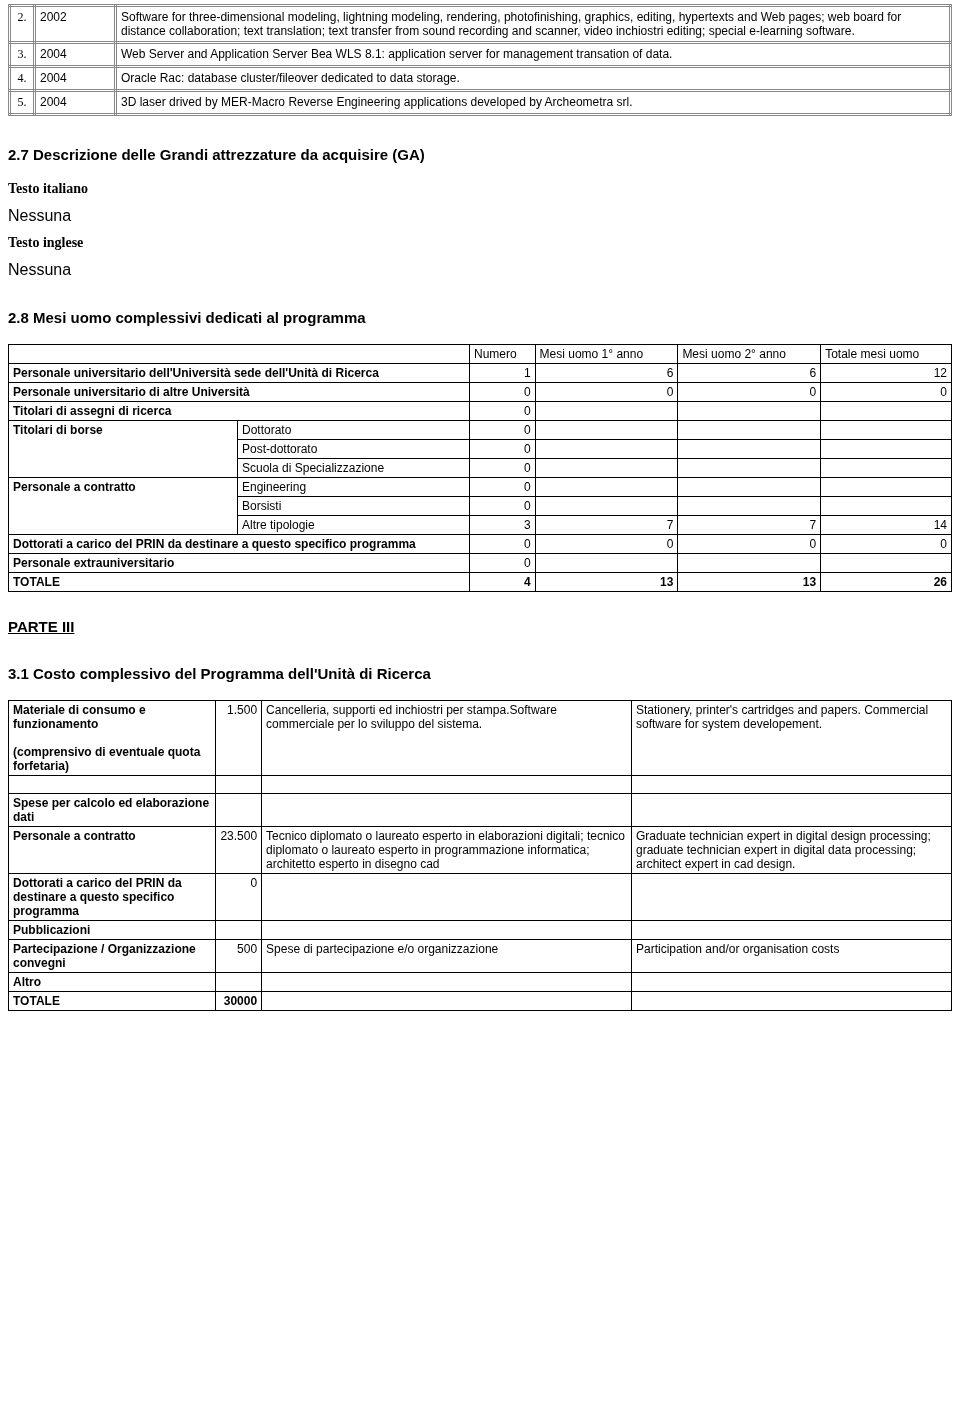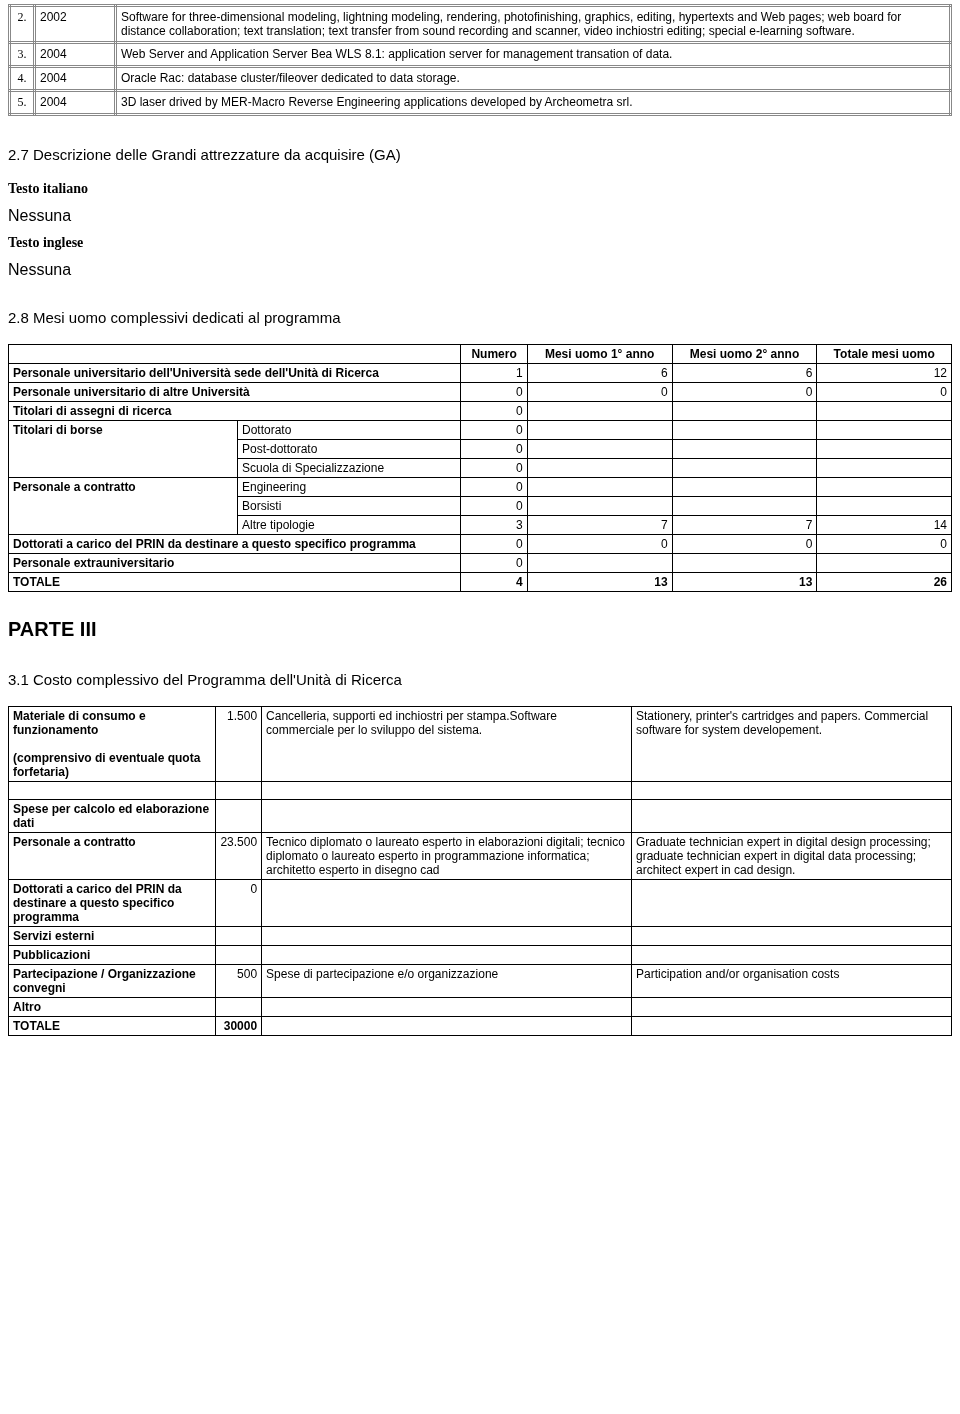--- a/index.html
+++ b/index.html
@@ -33,27 +33,28 @@
   .bordered-outer td.year{
     border:3px double #888;
     width:70px;
   }
   .bordered-outer td.desc{
     border:3px double #888;
   }
 
   h2.sec{
     font-size:15px;
-    font-weight:normal;
+    font-weight:bold;
     margin:30px 0 18px 0;
   }
   h2.parte{
-    font-size:20px;
+    font-size:15px;
     font-weight:bold;
     margin:26px 0 8px 0;
+    text-decoration:underline;
   }
   .sub-serif{
     font-family:"Times New Roman",serif;
     font-size:14px;
     font-weight:bold;
     margin:8px 0 10px 0;
   }
   .plaintext{
     font-size:16px;
     margin:4px 0 10px 0;
@@ -65,22 +66,22 @@
     border-collapse:collapse;
     margin-top:6px;
   }
   table.std th, table.std td{
     border:1px solid #000;
     padding:2px 4px;
     font-size:12px;
     vertical-align:top;
   }
   table.std th{
-    font-weight:bold;
-    text-align:center;
+    font-weight:normal;
+    text-align:left;
   }
   .bold{font-weight:bold;}
   .r{text-align:right;}
 </style>
 </head>
 <body>
 
 <table class="bordered-outer">
   <tbody>
       <tr>
@@ -243,26 +244,20 @@
     <td>Tecnico diplomato o laureato esperto in elaborazioni digitali; tecnico diplomato o laureato esperto in programmazione informatica; architetto esperto in disegno cad</td>
     <td>Graduate technician expert in digital design processing; graduate technician expert in digital data processing; architect expert in cad design.</td>
   </tr>
   <tr>
     <td class="bold">Dottorati a carico del PRIN da destinare a questo specifico programma</td>
     <td class="r">0</td>
     <td></td>
         <td></td>
   </tr>
   <tr>
-    <td class="bold">Servizi esterni</td>
-    <td></td>
-        <td></td>
-        <td></td>
-  </tr>
-  <tr>
     <td class="bold">Pubblicazioni</td>
     <td></td>
         <td></td>
         <td></td>
   </tr>
   <tr>
     <td class="bold">Partecipazione / Organizzazione convegni</td>
     <td class="r">500</td>
     <td>Spese di partecipazione e/o organizzazione</td>
     <td>Participation and/or organisation costs</td>

